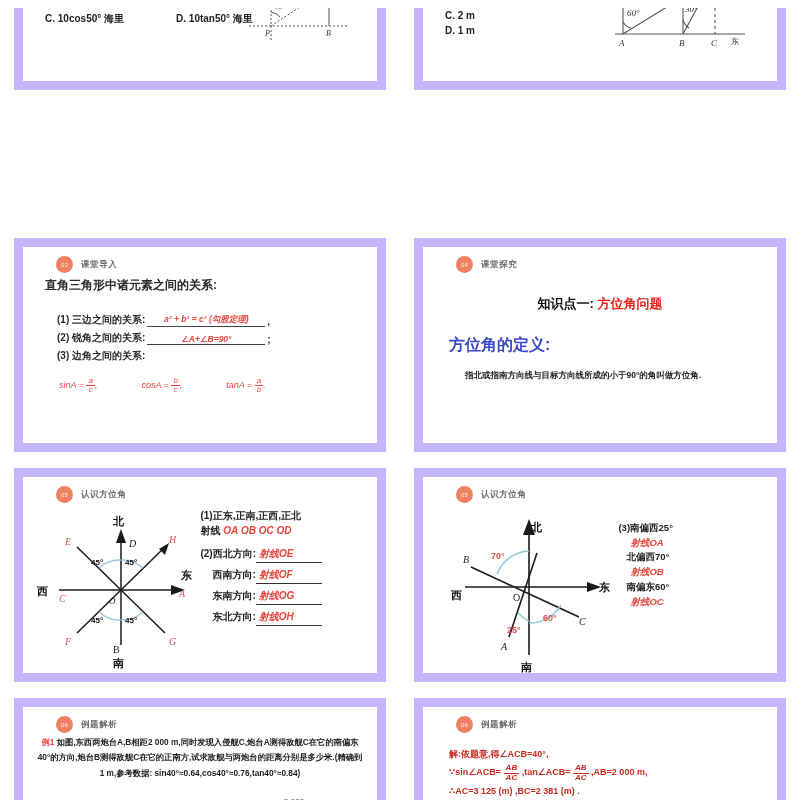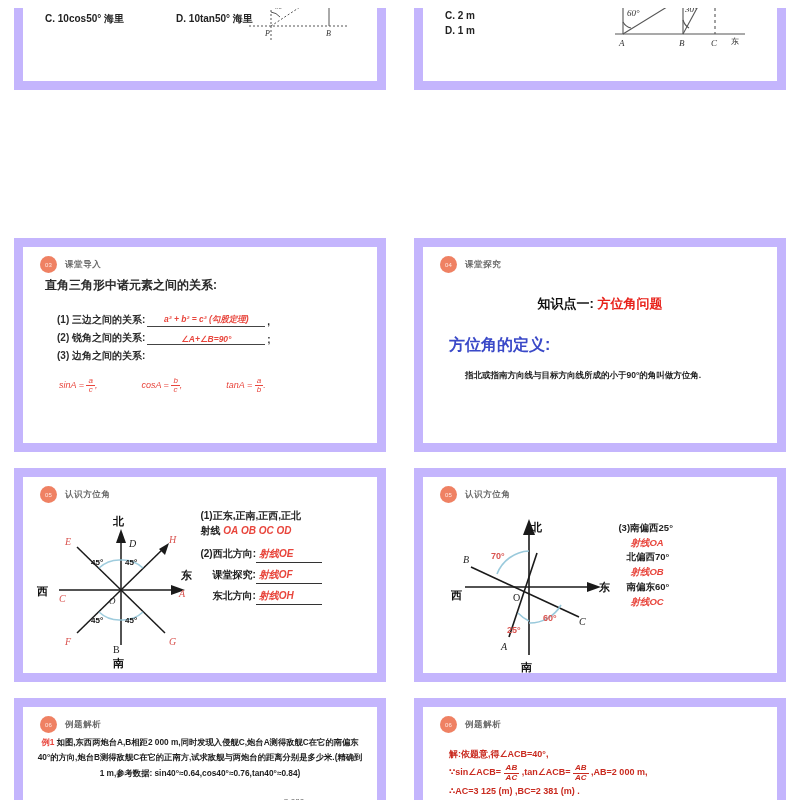--- a/index.html
+++ b/index.html
@@ -38,21 +38,22 @@
     position: relative;
     overflow: hidden;
   }
   .row-clip .slide { padding-top: 0; }
 
   
   .badge-row {
     display: flex;
     align-items: center;
     gap: 8px;
-    padding: 9px 0 0 17px;
+    padding: 9px 0 0 24px;
+    margin-left: 9px;
   }
   .badge-circle {
     width: 17px; height: 17px;
     border-radius: 50%;
     background: #ef8163;
     color: #ffe9e2;
     font-size: 6px;
     display: flex; align-items: center; justify-content: center;
     letter-spacing: .2px;
     flex: 0 0 auto;
@@ -321,22 +322,26 @@
                 <span class="rr">OA</span>
                 <span class="rr">OB</span>
                 <span class="rr">OC</span>
                 <span class="rr">OD</span>
               </div>
               <div class="dir-row">
                 <span>(2)西北方向:</span>
                 <span class="dir-val">射线OE</span>
               </div>
               <div class="dir-row" style="padding-left:12px;">
-                <span>课堂探究:</span>
+                <span>西南方向:</span>
                 <span class="dir-val">射线OF</span>
+              </div>
+              <div class="dir-row" style="padding-left:12px;">
+                <span>东南方向:</span>
+                <span class="dir-val">射线OG</span>
               </div>
               <div class="dir-row" style="padding-left:12px;">
                 <span>东北方向:</span>
                 <span class="dir-val">射线OH</span>
               </div>
             </div>
           </div>
         </div>
       </div>
     </div>

